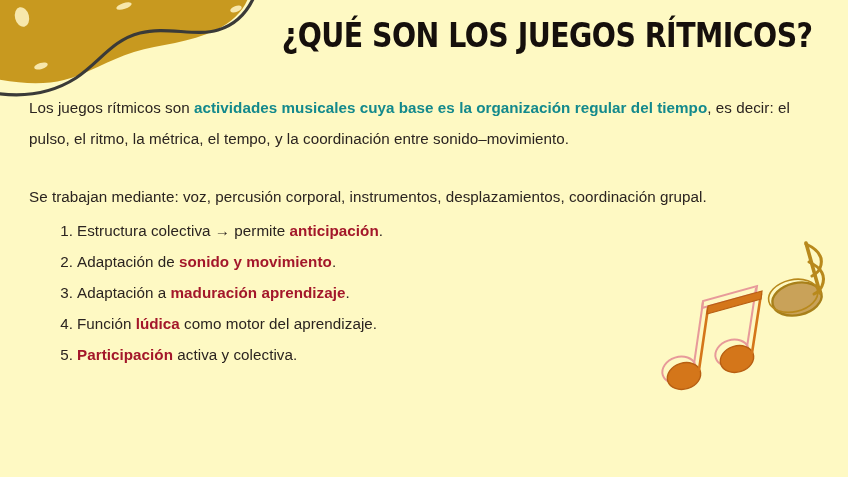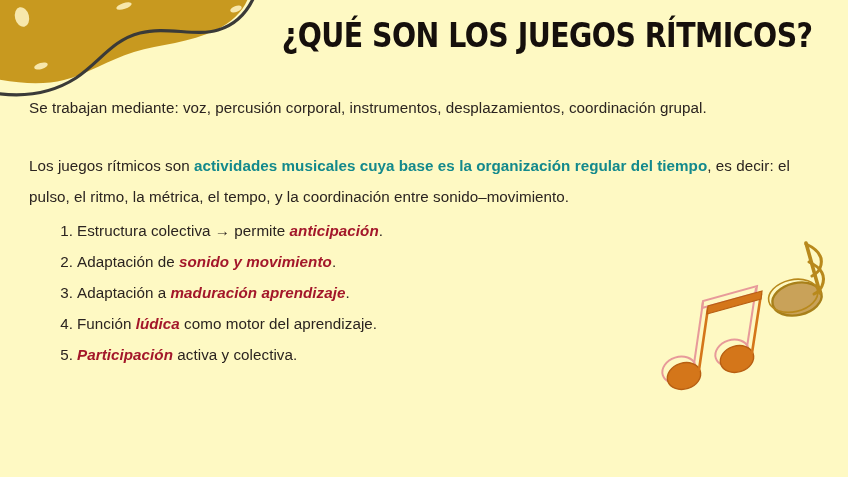--- a/index.html
+++ b/index.html
@@ -72,21 +72,20 @@
   .para + .para {
     margin-top: 27px;
   }
   .accent-teal {
     color: #13898c;
     font-weight: 700;
   }
   .accent-red {
     color: #a3172a;
     font-weight: 700;
-    font-style: italic;
   }
 
   #list-heading {
     margin: 0;
     padding-top: 27px;
   }
 
   #feature-list {
     margin: 3px 0 0 0;
     padding: 0;
@@ -140,23 +139,23 @@
     <path fill="none" stroke="#3a3a38" stroke-width="3.2" stroke-linecap="round" d="M -6,93 C 26,98 54,92 76,78 C 100,62 112,40 140,33
              C 166,26 196,37 218,30 C 238,24 250,8 256,-8"></path>
   </svg>
 
   <div id="title-block">
     <h1 id="page-title">¿QUÉ SON LOS JUEGOS RÍTMICOS?</h1>
   </div>
 
   <div id="body-copy">
 
+    <p class="para"><span>Los juegos rítmicos son </span><span class="accent-teal">actividades musicales cuya base es la organización regular del tiempo</span><span>, es decir: el pulso, el ritmo, la métrica, el tempo, y la coordinación entre sonido–movimiento.</span></p>
+
     <p class="para">Se trabajan mediante: voz, percusión corporal, instrumentos, desplazamientos, coordinación grupal.</p>
-
-    <p class="para"><span>Los juegos rítmicos son </span><span class="accent-teal">actividades musicales cuya base es la organización regular del tiempo</span><span>, es decir: el pulso, el ritmo, la métrica, el tempo, y la coordinación entre sonido–movimiento.</span></p>
 
 
     <ol id="feature-list">
       <li><span class="list-text">Estructura colectiva → permite </span><span class="accent-red">anticipación</span><span>.</span></li>
 
       <li><span class="list-text">Adaptación de </span><span class="accent-red">sonido y movimiento</span><span>.</span></li>
 
       <li><span class="list-text">Adaptación a </span><span class="accent-red">maduración aprendizaje</span><span>.</span></li>
 
       <li><span class="list-text">Función </span><span class="accent-red">lúdica</span><span> como motor del aprendizaje.</span></li>

